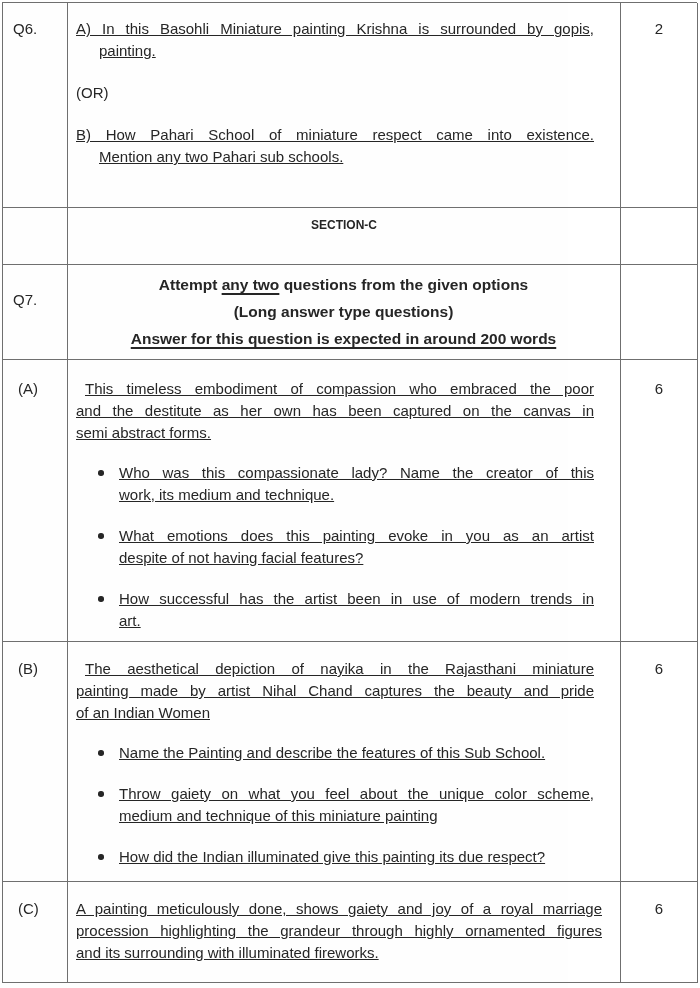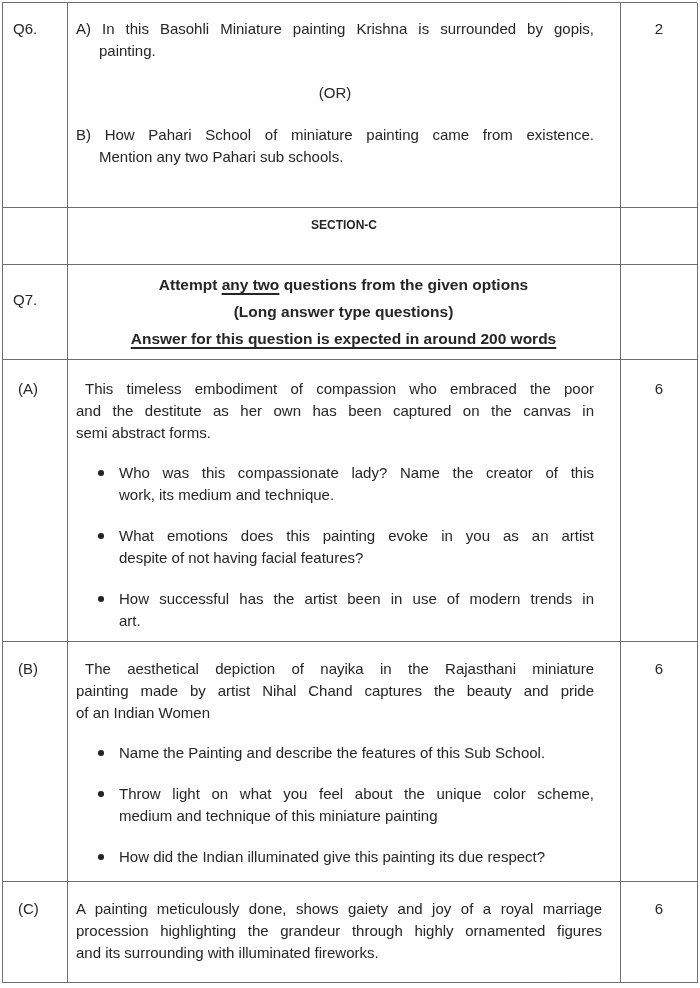--- a/index.html
+++ b/index.html
@@ -40,27 +40,27 @@
   .marks.m-a { padding-top: 18px; }
   .marks.m-b, .marks.m-c { padding-top: 16px; }
 
   .content { font-size: 15px; line-height: 22px; }
   .c-q6 { padding: 15px 26px 0 8px; }
   .c-a  { padding: 18px 26px 0 8px; }
   .c-b  { padding: 16px 26px 0 8px; }
   .c-c  { padding: 16px 18px 0 8px; }
 
   
-  .jp .ln { text-align: justify; text-align-last: justify; }
+  .jp .ln { text-align: justify; text-align-last: justify; text-decoration: underline; }
   .jp .ln:last-child { text-align-last: auto; }
   .hang { padding-left: 23px; }
   .hang .ln:first-child { text-indent: -23px; }
   .findent .ln:first-child { text-indent: 9px; }
 
-  .or-line { text-align: center; margin: 20px 0; }
+  .or-line { text-align: left; margin: 20px 0; }
 
   .section-title {
     padding-top: 10px; text-align: center;
     font-weight: bold; font-size: 12px;
   }
 
   .c-q7 { padding: 6px 11px 0 10px; text-align: center; }
   .q7line { font-weight: bold; font-size: 15.5px; line-height: 27px; }
   .u {
     text-decoration: underline;
@@ -85,21 +85,21 @@
 
     <div class="row r-q6">
       <div class="cell qnum q6">Q6.</div>
       <div class="cell content c-q6">
         <div class="jp hang">
           <div class="ln">A) In this Basohli Miniature painting Krishna is surrounded by gopis,</div>
           <div class="ln">painting.</div>
         </div>
         <div class="or-line">(OR)</div>
         <div class="jp hang">
-          <div class="ln">B) How Pahari School of miniature painting came from existence.</div>
+          <div class="ln">B) How Pahari School of miniature respect came into existence.</div>
           <div class="ln">Mention any two Pahari sub schools.</div>
         </div>
       </div>
       <div class="cell marks m-q6">2</div>
     </div>
 
     <div class="row r-sec">
       <div class="cell"></div>
       <div class="cell section-title">SECTION-C</div>
       <div class="cell"></div>
@@ -158,21 +158,21 @@
         </div>
         <div class="bullet">
           <span class="dot"></span>
           <div class="jp">
             <div class="ln">Name the Painting and describe the features of this Sub School.</div>
           </div>
         </div>
         <div class="bullet">
           <span class="dot"></span>
           <div class="jp">
-            <div class="ln">Throw light on what you feel about the unique color scheme,</div>
+            <div class="ln">Throw gaiety on what you feel about the unique color scheme,</div>
             <div class="ln">medium and technique of this miniature painting</div>
           </div>
         </div>
         <div class="bullet">
           <span class="dot"></span>
           <div class="jp">
             <div class="ln">How did the Indian illuminated give this painting its due respect?</div>
           </div>
         </div>
       </div>

